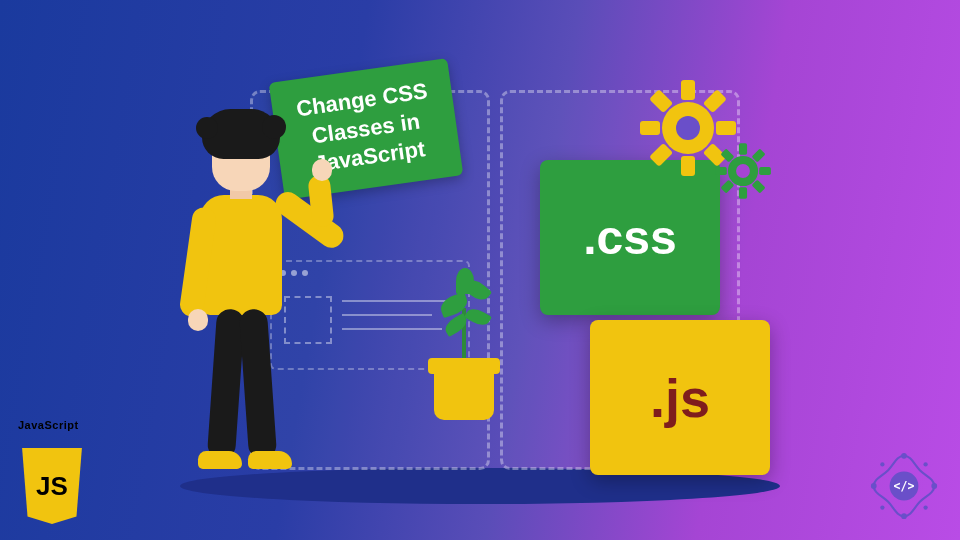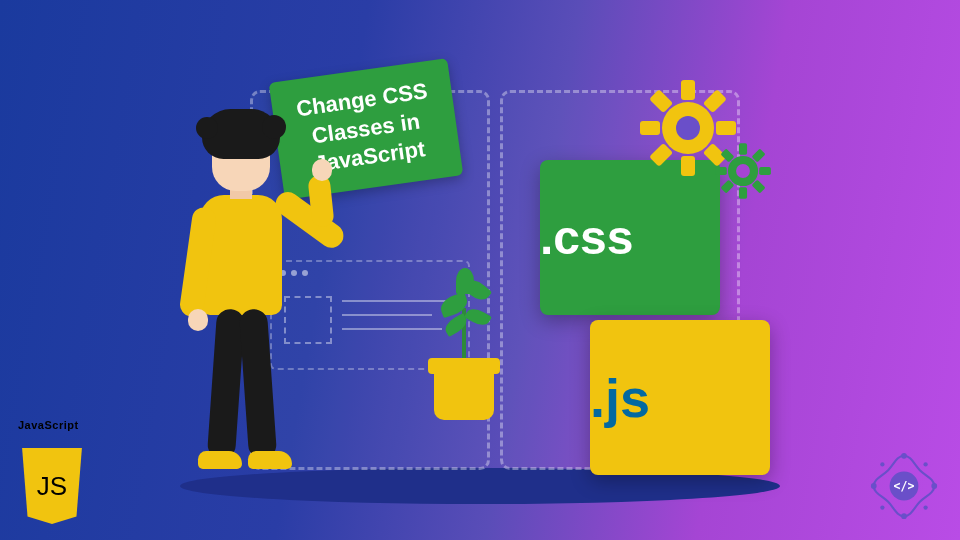--- a/index.html
+++ b/index.html
@@ -10,23 +10,23 @@
 .w2{left:500px;top:90px}
 .title-ui{position:absolute;left:270px;top:260px;width:200px;height:110px;border:2px dashed rgba(255,255,255,.3);border-radius:6px}
 .title-ui .dots{position:absolute;left:8px;top:8px;display:flex;gap:5px}
 .title-ui .dots span{width:6px;height:6px;border-radius:50%;background:rgba(255,255,255,.5)}
 .title-ui .thumb{position:absolute;left:12px;top:34px;width:48px;height:48px;border:2px dashed rgba(255,255,255,.4)}
 .title-ui .line{position:absolute;height:2px;background:rgba(255,255,255,.4)}
 .title-ui .l1{left:70px;top:38px;width:110px}
 .title-ui .l2{left:70px;top:52px;width:90px}
 .title-ui .l3{left:70px;top:66px;width:100px}
 .banner{position:absolute;left:276px;top:70px;width:180px;padding:16px 14px;background:#2e9e3f;color:#fff;font-weight:700;font-size:22px;line-height:1.3;border-radius:6px;transform:rotate(-8deg);text-align:center;box-shadow:0 4px 12px rgba(0,0,0,.25)}
-.card{position:absolute;border-radius:8px;display:flex;align-items:center;font-weight:700;box-shadow:0 6px 20px rgba(0,0,0,.3)}
+.card{position:absolute;border-radius:8px;display:flex;align-items:center;justify-content:center;font-weight:700;box-shadow:0 6px 20px rgba(0,0,0,.3)}
 .css-card{left:540px;top:160px;width:180px;height:155px;background:#2e9e3f;color:#fff;font-size:48px}
-.js-card{left:590px;top:320px;width:180px;height:155px;background:#f1c40f;color:#0369a1;font-size:54px}
+.js-card{left:590px;top:320px;width:180px;height:155px;background:#f1c40f;color:#7f1d1d;font-size:54px}
 .gear{position:absolute}
 .gear svg{display:block}
 .g1{left:638px;top:78px}
 .g2{left:714px;top:142px}
 .person{position:absolute;left:168px;top:115px;width:150px;height:360px}
 .head{position:absolute;left:44px;top:12px;width:58px;height:64px;background:#f7d6b8;border-radius:28px 28px 24px 24px}
 .hair{position:absolute;left:34px;top:-6px;width:78px;height:50px;background:#1a1a1a;border-radius:40px 40px 30px 30px}
 .hair:before,.hair:after{content:"";position:absolute;background:#1a1a1a;border-radius:50%}
 .hair:before{left:-6px;top:8px;width:22px;height:22px}
 .hair:after{right:-6px;top:6px;width:24px;height:24px}
@@ -48,21 +48,21 @@
 .pot:before{content:"";position:absolute;left:-6px;top:-12px;width:72px;height:16px;background:#f1c40f;border-radius:4px}
 .stem{position:absolute;left:28px;top:-62px;width:4px;height:62px;background:#2e8a3a}
 .leaf{position:absolute;background:#2e9e3f;border-radius:60% 10% 60% 10%}
 .lf1{left:6px;top:-74px;width:28px;height:18px;transform:rotate(-20deg)}
 .lf2{left:30px;top:-88px;width:26px;height:16px;transform:rotate(40deg)}
 .lf3{left:10px;top:-52px;width:24px;height:14px;transform:rotate(-30deg)}
 .lf4{left:32px;top:-60px;width:24px;height:14px;transform:rotate(30deg)}
 .lf5{left:22px;top:-102px;width:18px;height:26px;border-radius:60% 60% 10% 10%}
 .js-logo{position:absolute;left:18px;bottom:16px;width:80px}
 .js-logo .txt{font-size:11px;font-weight:700;letter-spacing:.5px;color:#000;margin-bottom:17px}
-.js-logo .shield{width:68px;height:76px;background:#f1c40f;clip-path:polygon(6% 0,94% 0,86% 90%,50% 100%,14% 90%);display:flex;align-items:center;justify-content:center;color:#000;font-weight:400;font-size:26px}
+.js-logo .shield{width:68px;height:76px;background:#f1c40f;clip-path:polygon(6% 0,94% 0,86% 90%,50% 100%,14% 90%);display:flex;align-items:center;justify-content:center;color:#000;font-weight:700;font-size:26px}
 .brand{position:absolute;right:20px;bottom:18px;display:flex;align-items:center;gap:8px}
 .brand .badge{position:relative;width:72px;height:72px}
 .brand .name{font-size:30px;font-weight:400;color:#3a4a7a}
 .brand .name b{font-weight:700}
 </style>
 </head>
 <body>
 
 <div class="ground"></div>
 

